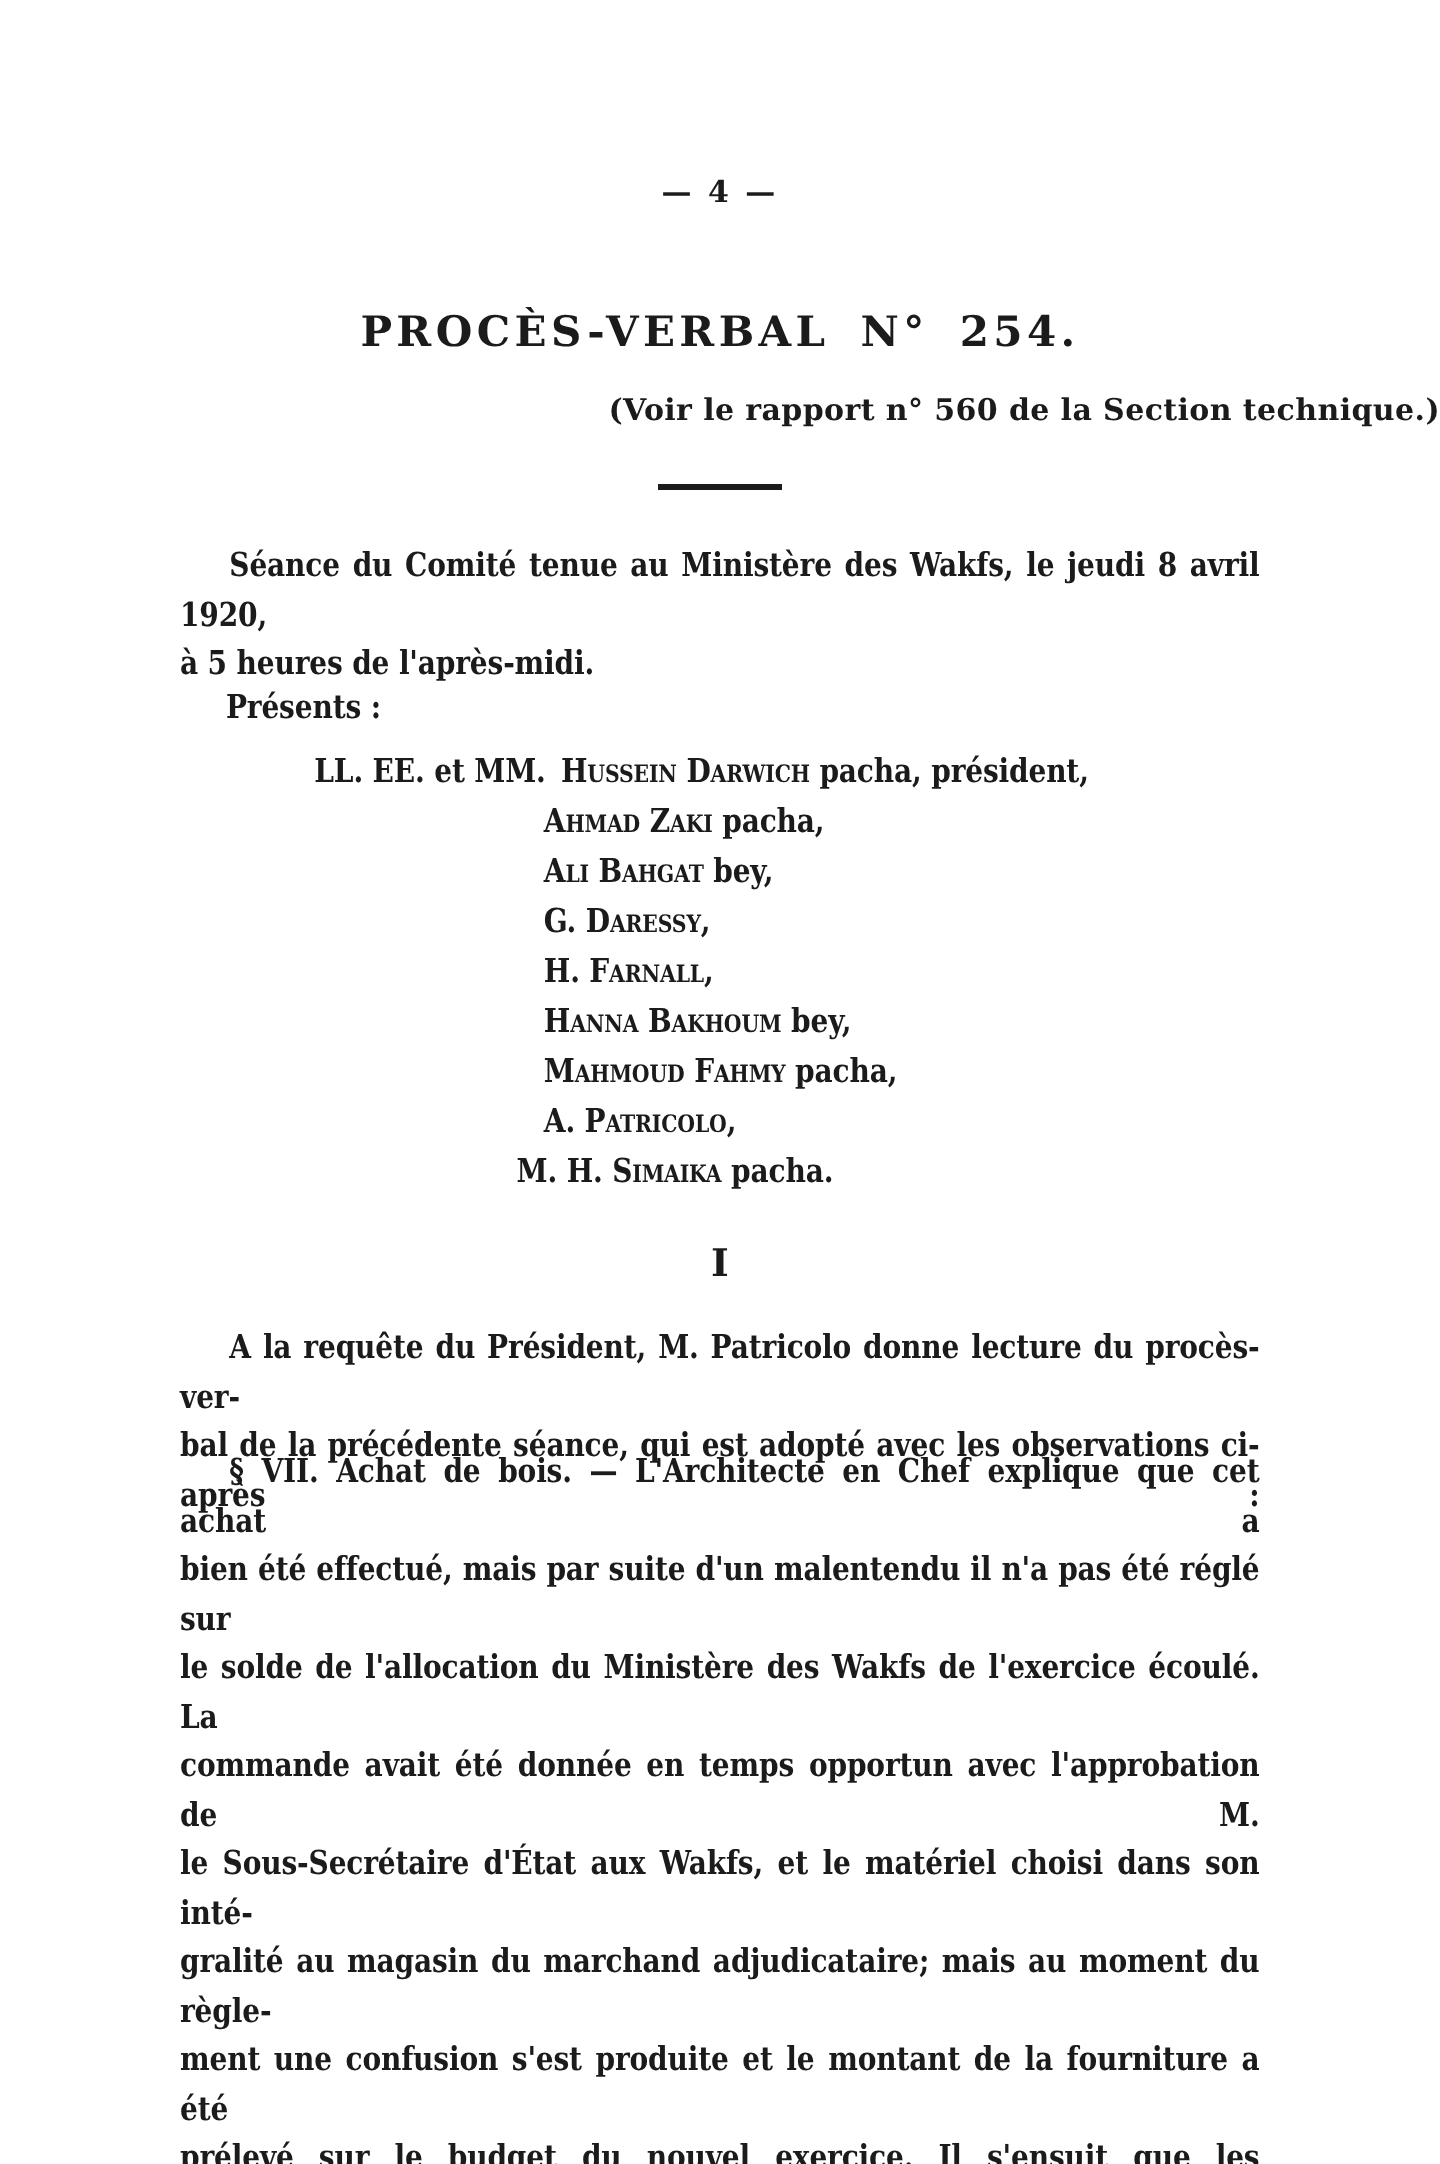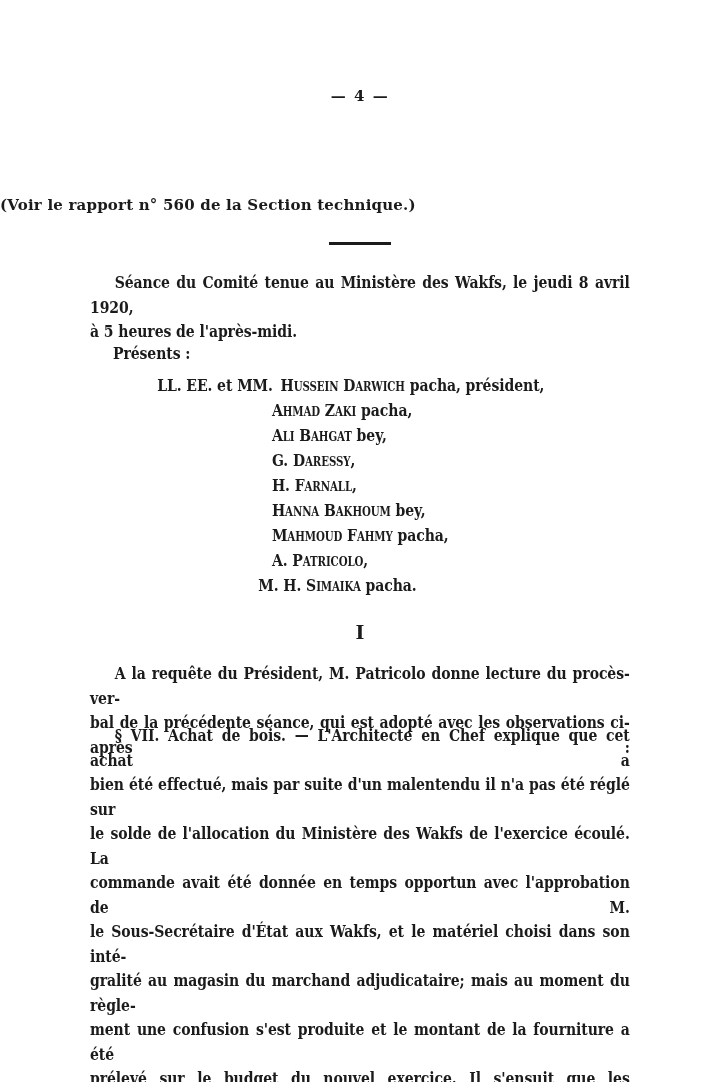--- a/index.html
+++ b/index.html
@@ -15,21 +15,21 @@
     position:absolute;top:87px;left:0;width:720px;
     text-align:center;font-size:15px;letter-spacing:1.5px;font-weight:bold;
   }
   .doc-title{
     position:absolute;top:153px;left:0;width:720px;
     text-align:center;font-size:21px;font-weight:bold;
     letter-spacing:2.2px;word-spacing:6px;
   }
   .doc-subtitle{
     position:absolute;top:196px;left:0;width:720px;
-    text-align:left;font-size:15px;font-weight:bold;
+    text-align:right;font-size:15px;font-weight:bold;
     letter-spacing:0.2px;
   }
   .rule{
     position:absolute;top:242px;left:329px;
     width:62px;height:3px;background:#1b1b1b;
   }
   
   .col{
     position:absolute;left:90px;width:635px;
     transform:scaleX(0.85);transform-origin:0 0;
@@ -54,20 +54,21 @@
     text-align:center;font-size:19px;font-weight:bold;line-height:24px;
   }
 </style>
 </head>
 <body>
 
 <div class="page">
 
   <div class="folio">— 4 —</div>
 
+  <div class="doc-title">PROCÈS-VERBAL N° 254.</div>
 
   <div class="doc-subtitle">(Voir le rapport n° 560 de la Section technique.)</div>
 
   <div class="rule"></div>
 
   <div class="col" id="intro">
     <div class="jline indent">Séance du Comité tenue au Ministère des Wakfs, le jeudi 8 avril 1920,</div>
     <div class="lline">à 5 heures de l'après-midi.</div>
   </div>
 

